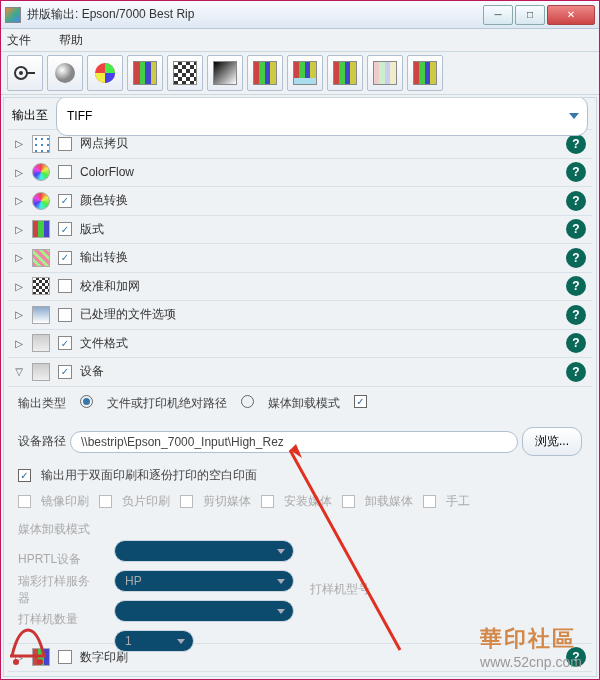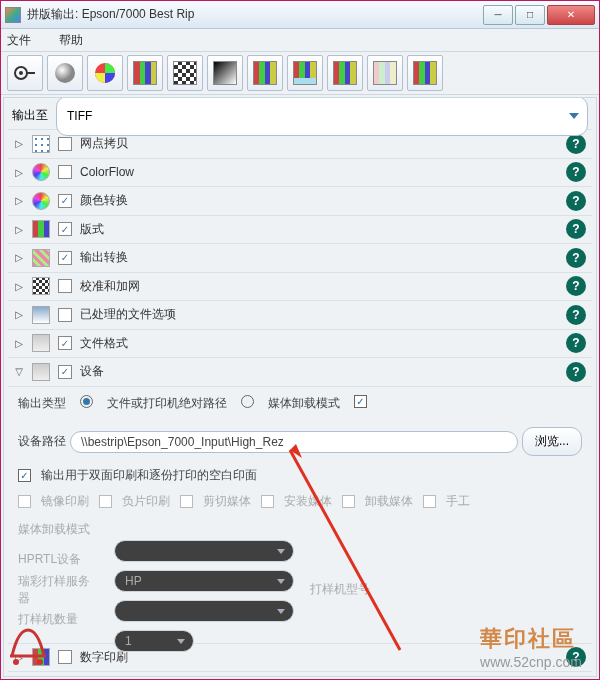--- a/index.html
+++ b/index.html
@@ -33,21 +33,21 @@
 .chk2 { width:13px; height:13px; border:1px solid #666; background:#fff; display:flex; align-items:center; justify-content:center; font-size:10px; color:#3878a8;}
 .chk2.checked::after { content:"✓"; color:#2a68a0;}
 .path-row { display:flex; align-items:center; gap:4px; height:30px; margin-top:4px;}
 .path-input { flex:1; height:22px; border:1px solid #b0c0d0; border-radius:11px; background:#fff; padding:0 10px; display:flex; align-items:center;}
 .browse { height:29px; padding:0 12px; border:1px solid #b0c0d0; border-radius:11px; background:linear-gradient(#fff,#e8eef4);}
 .opt-row { display:flex; align-items:center; gap:10px; height:26px; flex-wrap:wrap;}
 .disabled { color:#aaa; }
 .disabled .chk2, .disabled .radio { border-color:#bbb; }
 .field-row { display:flex; align-items:center; gap:16px; height:30px;}
 .field-label { width:80px; color:#aaa;}
-.small-dd { width:180px; height:22px; border:1px solid #cdd6de; border-radius:11px; background:#404040; display:flex; align-items:center; padding:0 10px; position:relative; color:#aaa;margin-top:43px;}
+.small-dd { width:180px; height:22px; border:1px solid #cdd6de; border-radius:11px; background:#0c4a6e; display:flex; align-items:center; padding:0 10px; position:relative; color:#aaa;margin-top:43px;}
 .small-dd::after { content:""; position:absolute; right:8px; width:0;height:0; border-left:4px solid transparent; border-right:4px solid transparent; border-top:5px solid #aab;}
 .arrow { position:absolute; pointer-events:none; }
 .watermark { position:absolute; right:18px; bottom:10px; text-align:left; color:#d38848; font-family: serif; }
 .watermark .big { font-size:22px; font-weight:bold; letter-spacing:2px;}
 .watermark .url { font-size:14px; color:#999;}
 .wm-logo { position:absolute; left:6px; bottom:14px; width:44px; height:44px; }
 </style>
 </head>
 <body>
 

